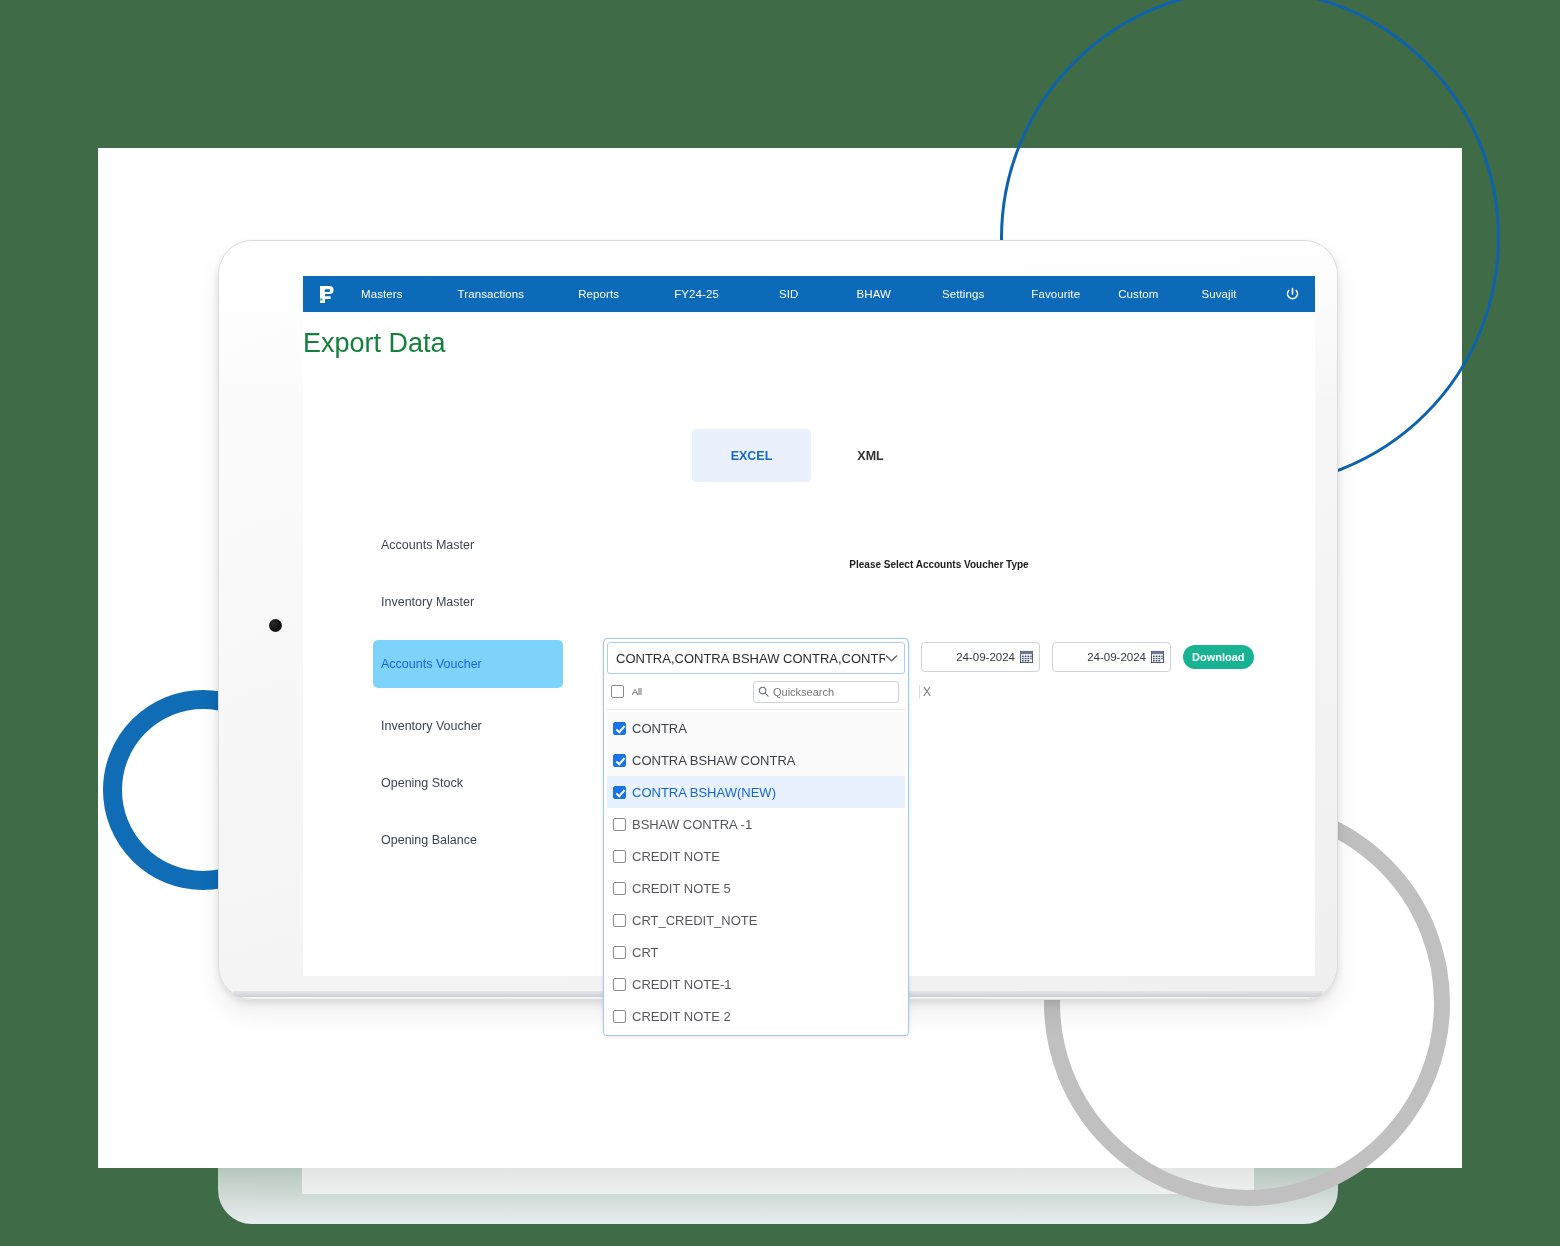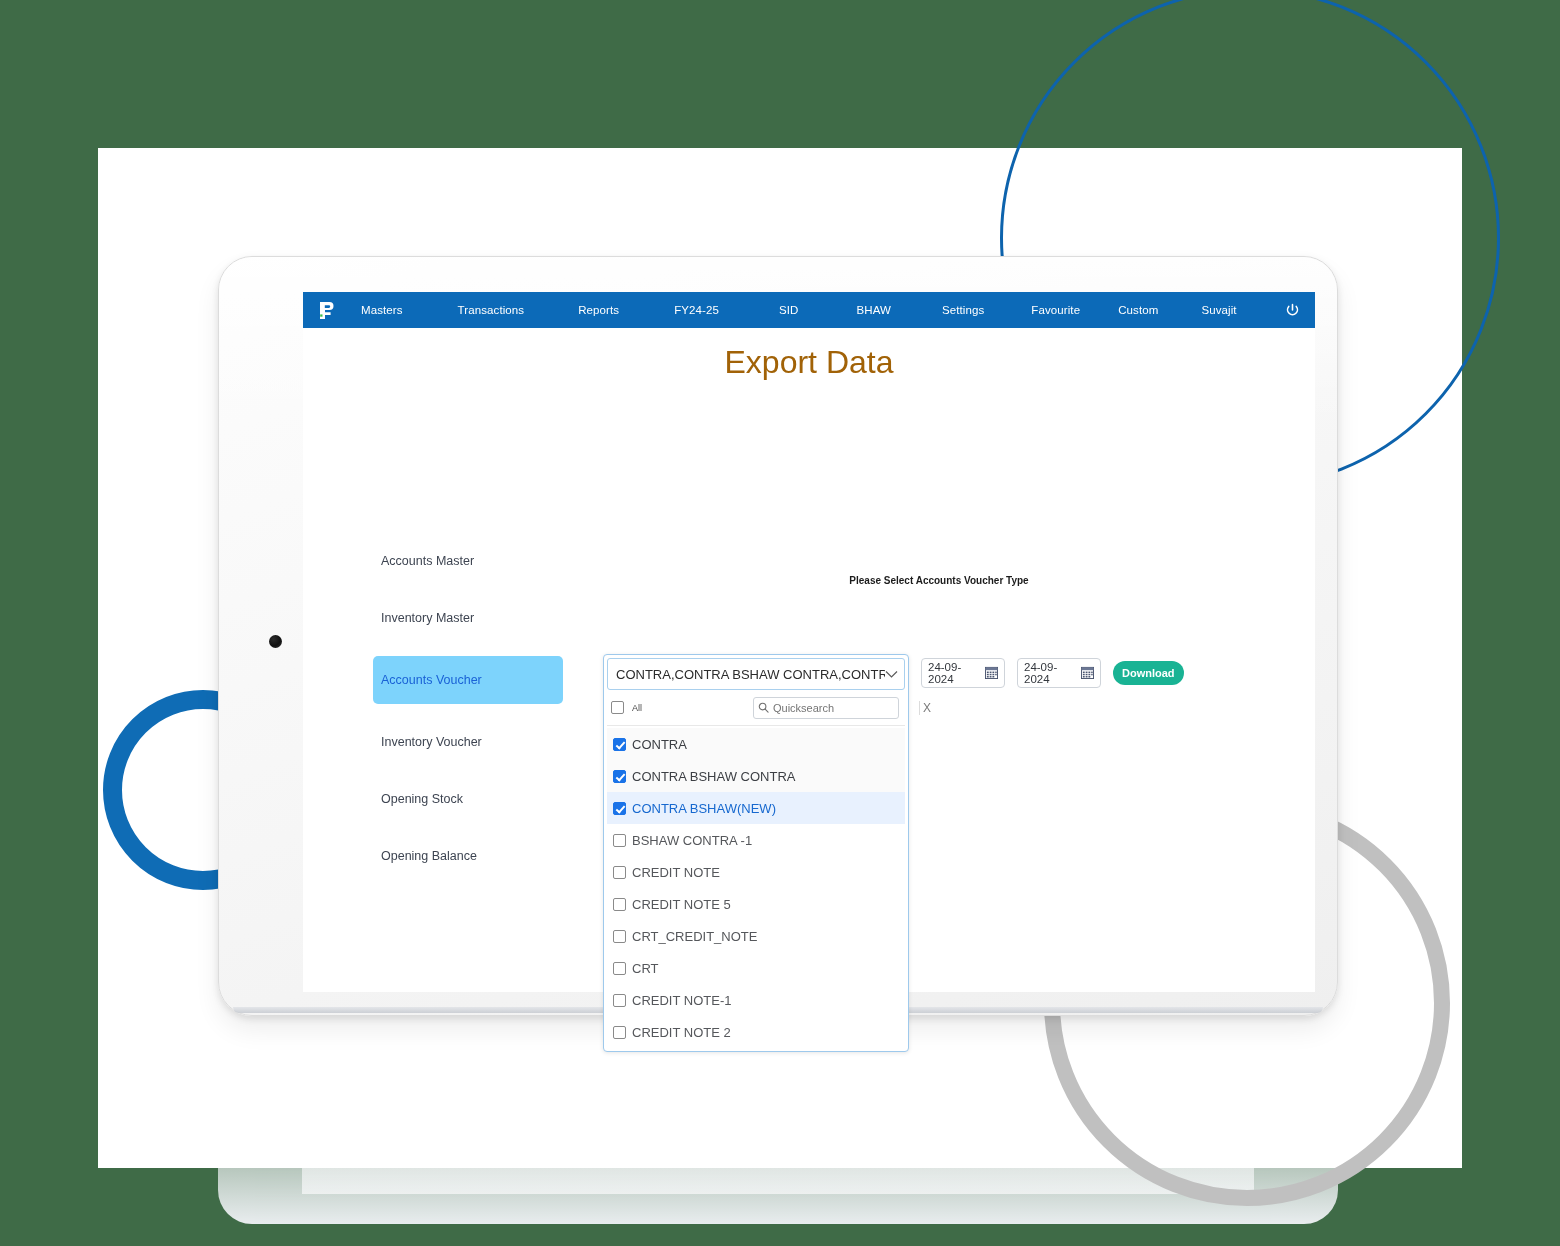--- a/index.html
+++ b/index.html
@@ -52,21 +52,21 @@
     position: absolute;
     left: 98px; top: 148px;
     width: 1364px; height: 1020px;
     background: #ffffff;
     z-index: 4;
   }
 
   
   #tablet {
     position: absolute;
-    left: 218px; top: 256px;
+    left: 218px; top: 240px;
     width: 1120px; height: 760px;
     background: linear-gradient(160deg,#fdfdfd 0%,#f7f7f7 45%,#efefef 100%);
     border: 1px solid #dcdcdc;
     border-radius: 34px;
     box-shadow: 0 3px 7px rgba(0,0,0,.10), 0 14px 26px rgba(0,0,0,.07);
     z-index: 7;
     padding-left: 18px;
   }
   #tablet-bezel-sheen {
     position: absolute;
@@ -154,23 +154,23 @@
   #nav-power {
     width: 46px;
     display: flex; align-items: center; justify-content: center;
     cursor: pointer;
   }
 
   
   #page-title {
     position: absolute;
     left: 0; right: 0; top: 52px;
-    text-align: center;
-    font-size: 32px;
-    color: #a16207;
+    text-align: left;
+    font-size: 27px;
+    color: #15803d;
     font-weight: 400;
   }
 
   #format-tabs {
     position: absolute;
     left: 389px; top: 153px;
     display: flex;
     align-items: stretch;
   }
   .format-tab {
@@ -223,25 +223,26 @@
 
   
   #controls-row {
     position: absolute;
     left: 300px; top: 366px;
     display: flex;
     align-items: flex-start;
     gap: 12px;
   }
   .date-field {
-    width: 84px; height: 30px;
+    width: 119px; height: 30px;
     border: 1px solid #cfd4da;
     border-radius: 4px;
     background: #fff;
     display: flex; align-items: center; justify-content: flex-end;
+    gap: 5px;
     padding: 0 6px;
     font-size: 11.5px;
     color: #33373d;
     cursor: pointer;
   }
   .cal-icon { display: block; }
   #download-button {
     height: 24px;
     margin-top: 3px;
     padding: 0 9px;
@@ -410,20 +411,24 @@
         <div id="nav-power">
           <svg width="15" height="15" viewBox="0 0 20 20">
             <path d="M10 2.2v7.2" stroke="#ffffff" stroke-width="2.1" stroke-linecap="round" fill="none"></path>
             <path d="M15 4.6a6.6 6.6 0 1 1-10 0" stroke="#ffffff" stroke-width="2.1" stroke-linecap="round" fill="none"></path>
           </svg>
         </div>
       </div>
 
       <div id="page-title">Export Data</div>
 
+      <div id="format-tabs">
+        <div class="format-tab active">EXCEL</div>
+        <div class="format-tab inactive">XML</div>
+      </div>
 
       <div id="entity-list">
         <div class="entity-item">Accounts Master</div>
         <div class="entity-item">Inventory Master</div>
         <div class="entity-item active">Accounts Voucher</div>
         <div class="entity-item">Inventory Voucher</div>
         <div class="entity-item">Opening Stock</div>
         <div class="entity-item">Opening Balance</div>
       </div>
 

